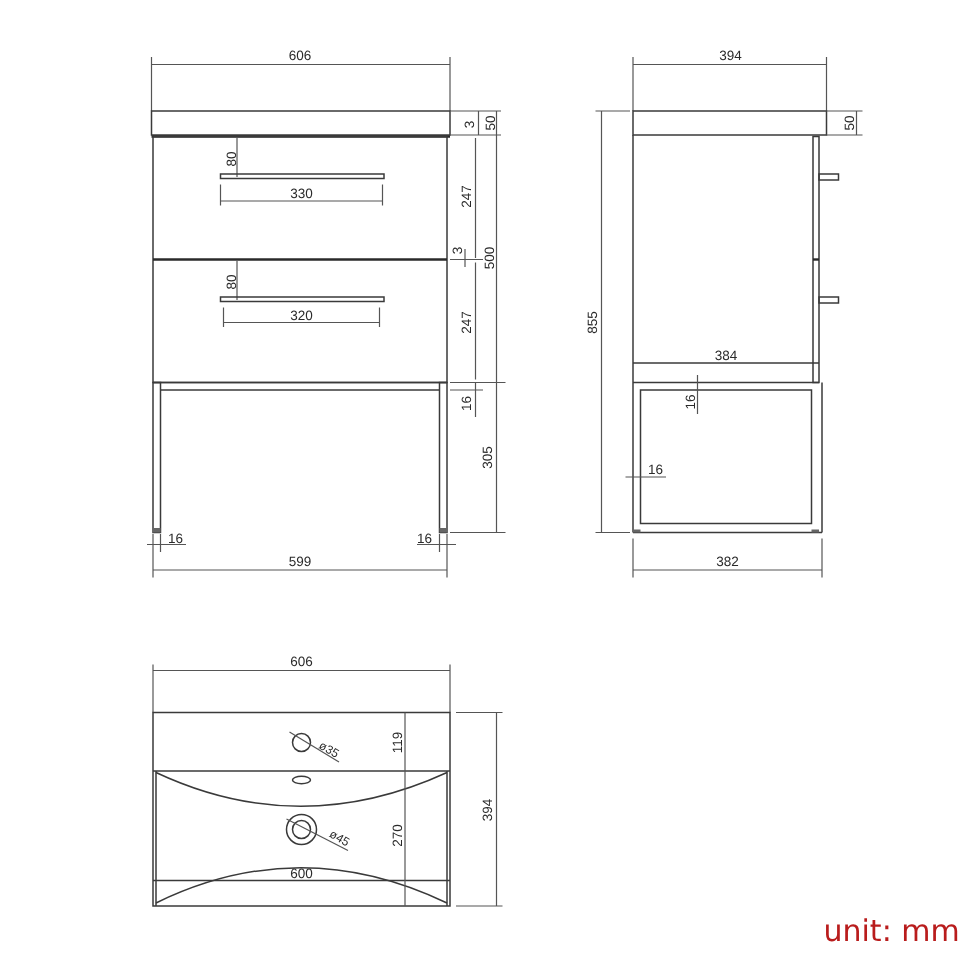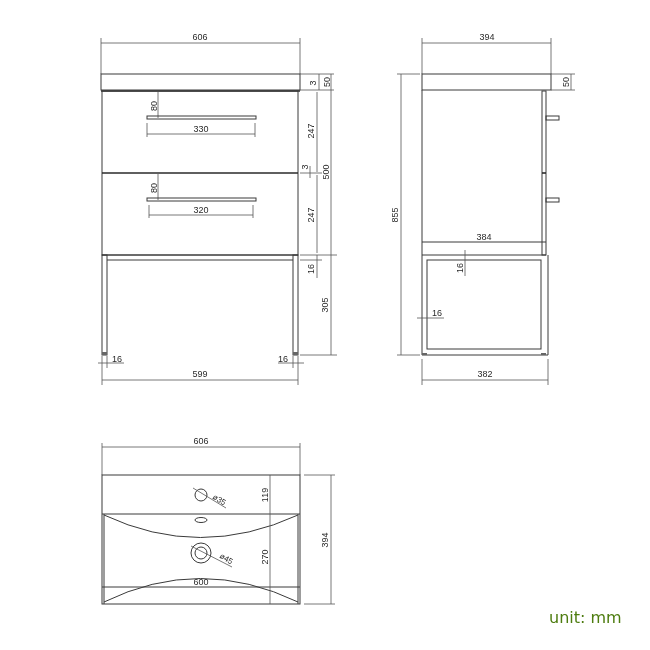--- a/index.html
+++ b/index.html
@@ -2,21 +2,21 @@
 <html><head>
   <meta charset="utf-8">
   <style>
     html, body { margin: 0; padding: 0; background: #ffffff; }
     body { width: 650px; height: 650px; position: relative; overflow: hidden; font-family: "Liberation Sans", sans-serif; }
     svg { position: absolute; left: 0; top: 0; }
     .ln { stroke: #3a3a3a; stroke-width: 1; fill: none; }
     .thin { stroke: #555; stroke-width: 0.8; fill: none; }
     .thick { stroke: #2a2a2a; stroke-width: 1.6; fill: none; }
     .lbl { font-family: "Liberation Sans", sans-serif; font-size: 9px; fill: #2a2a2a; }
-    .unit { position: absolute; left: 549px; top: 608px; font-family: "DejaVu Sans", sans-serif; font-size: 16px; color: #4d7c0f; }
+    .unit { position: absolute; left: 549px; top: 608px; font-family: "DejaVu Sans", sans-serif; font-size: 20px; color: #b91c1c; }
   </style>
 </head>
 <body>
 
 <svg width="650" height="650" viewBox="0 0 650 650">
 
   <g>
 
     <line class="thin" x1="101" y1="43" x2="300" y2="43"></line>
     <line class="thin" x1="101" y1="38" x2="101" y2="74"></line>

